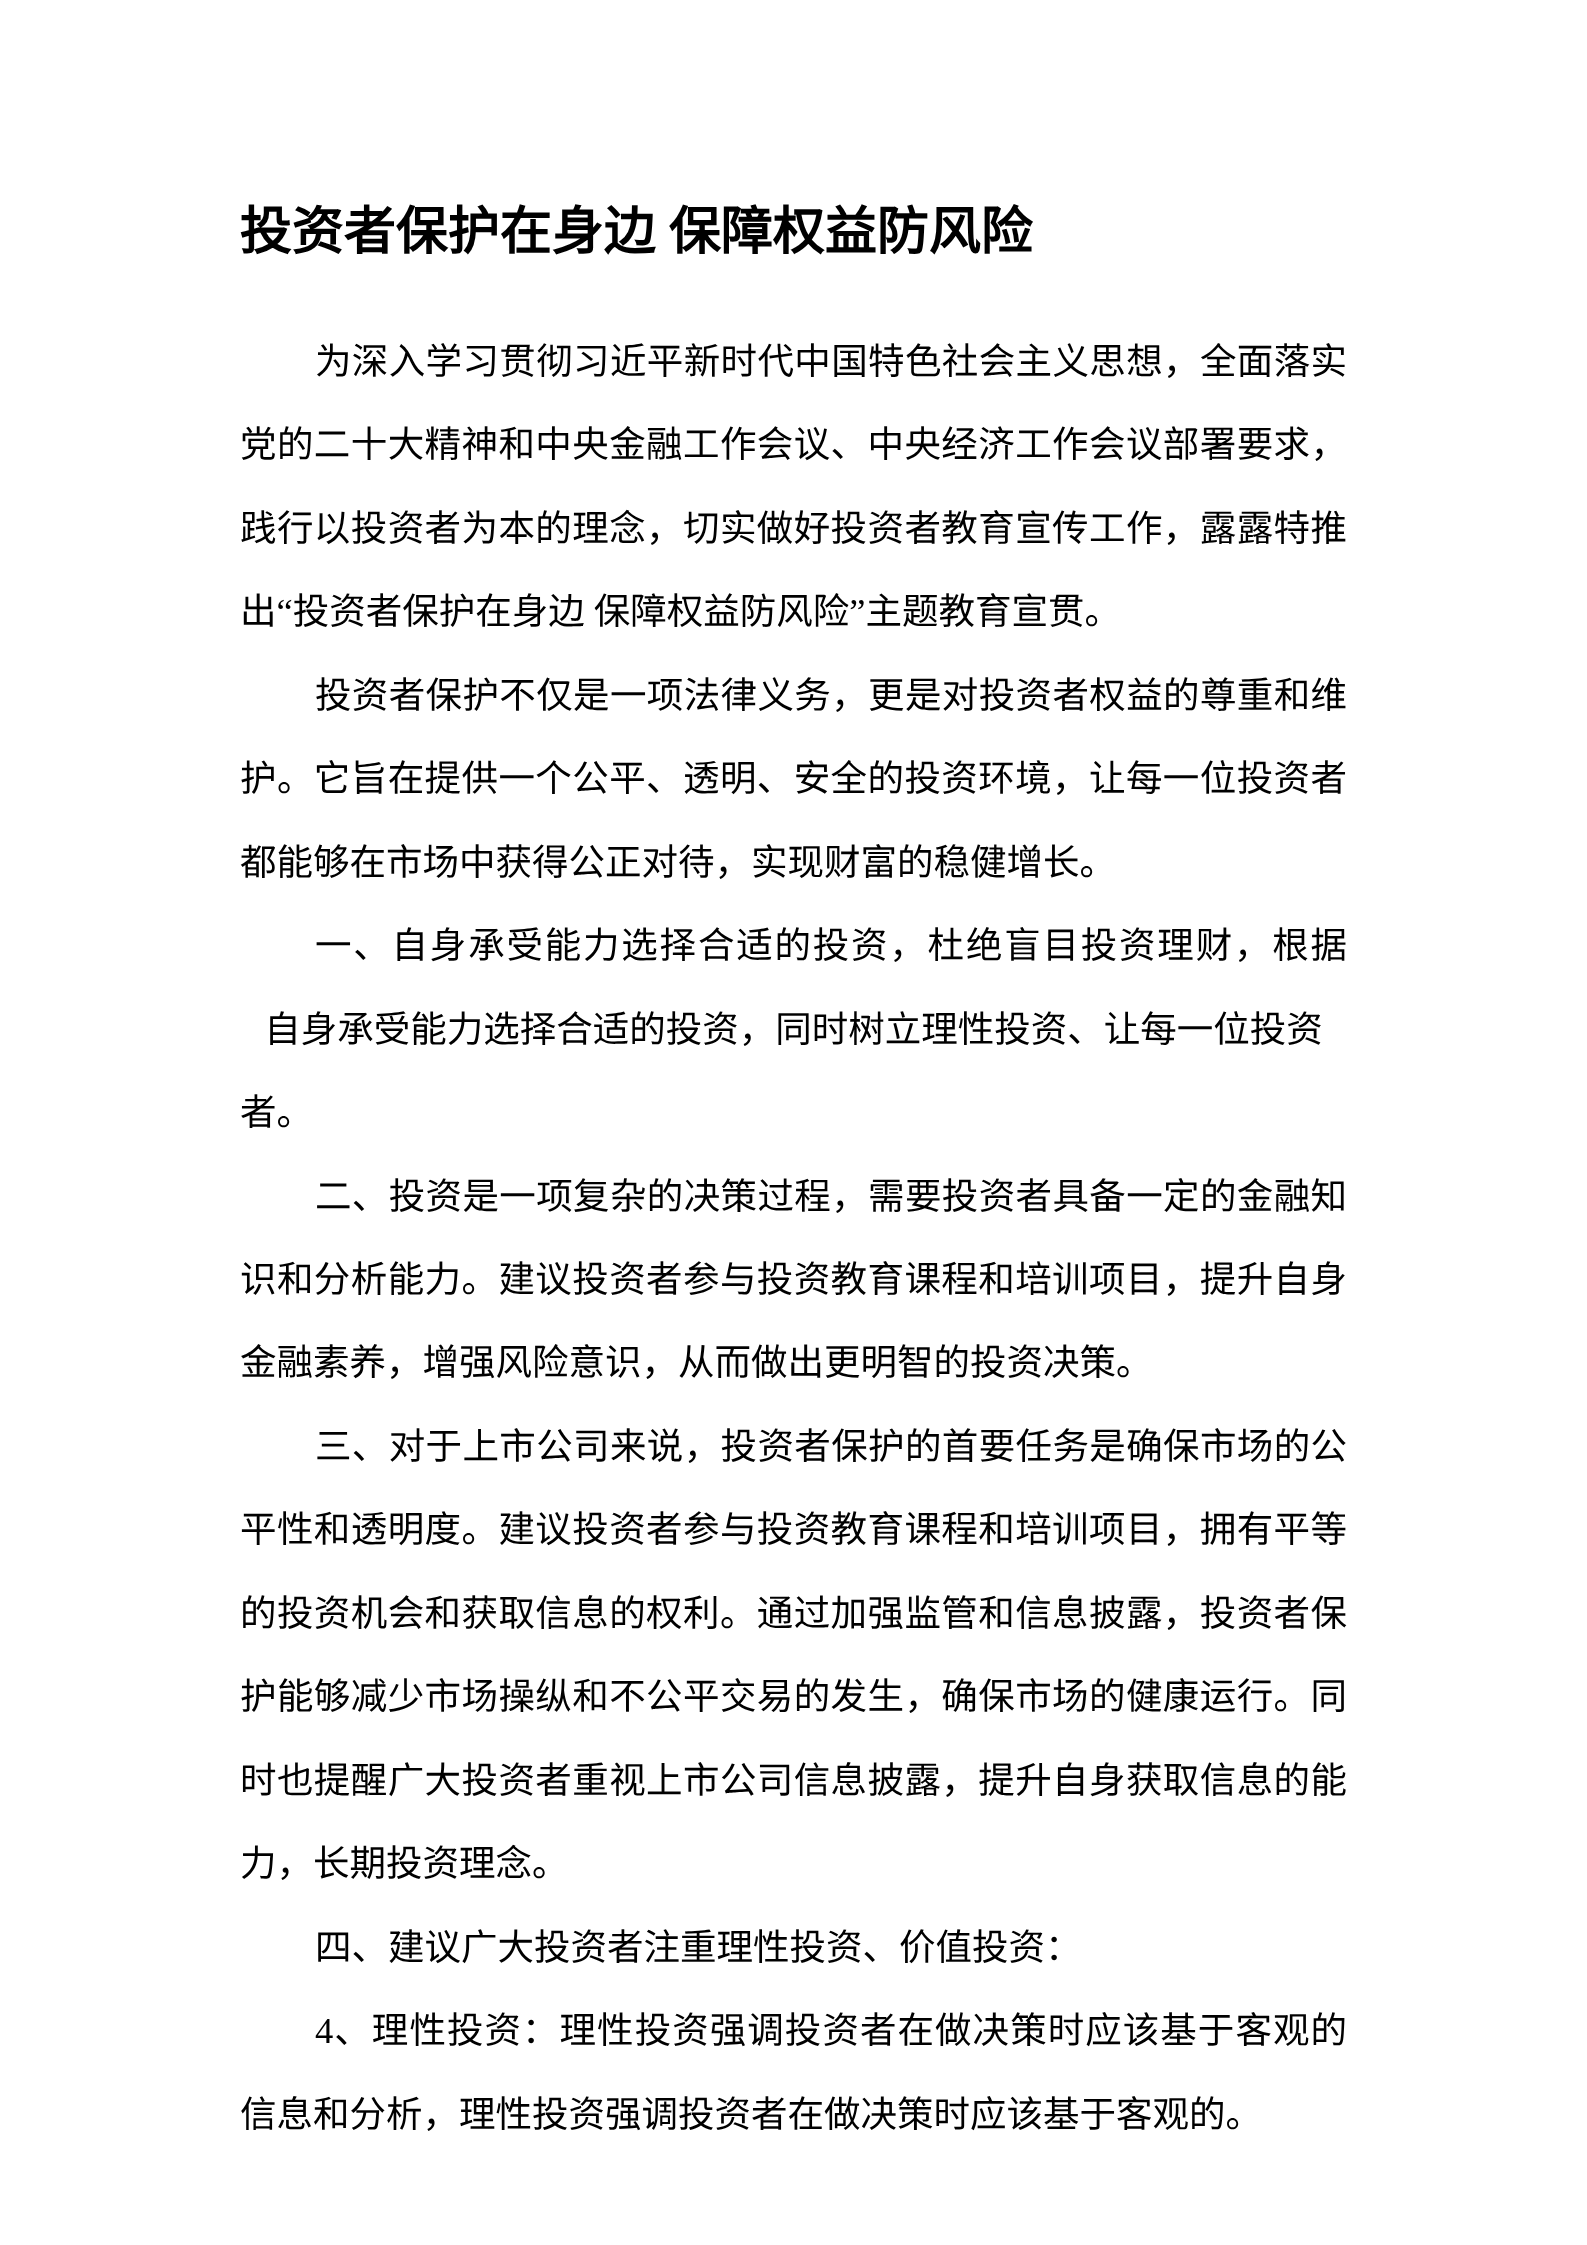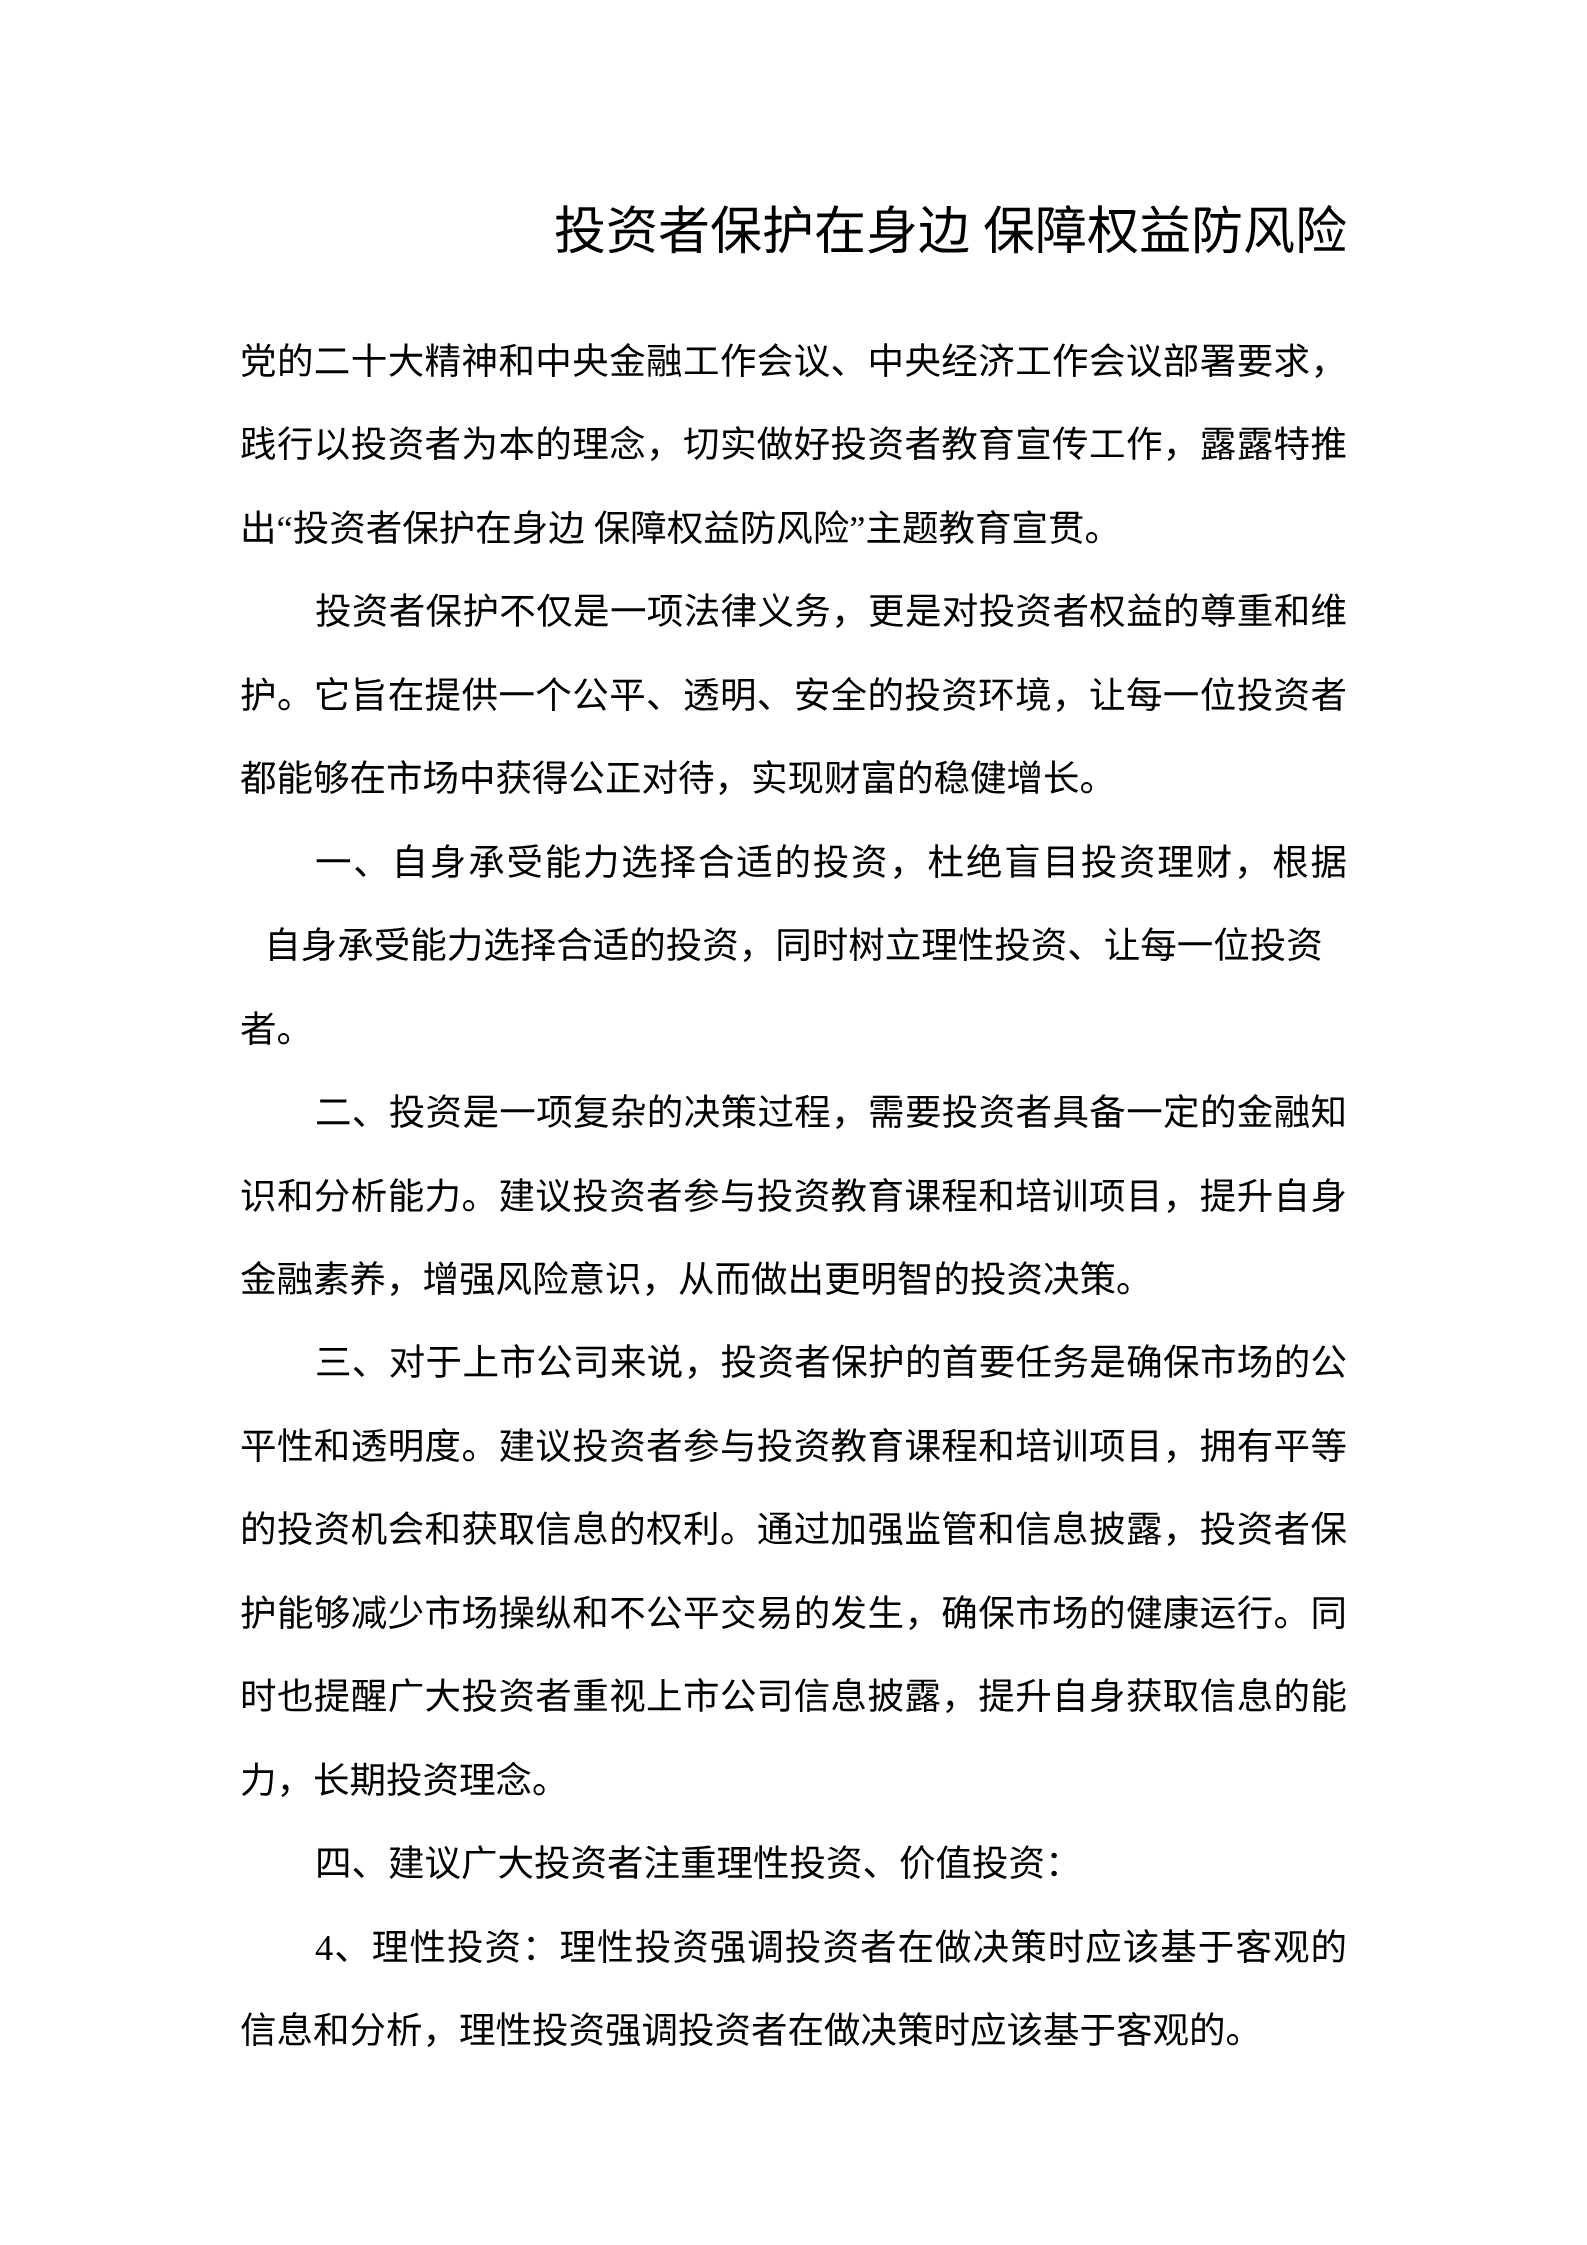--- a/index.html
+++ b/index.html
@@ -15,23 +15,23 @@
     background: #ffffff;
     color: #000000;
     overflow: hidden;
     font-family: "Liberation Serif", "DejaVu Serif", serif;
   }
   .doc-title {
     position: absolute;
     left: 240px;
     top: 200px;
     width: 1107px;
-    text-align: right;
+    text-align: left;
     font-size: 52px;
-    font-weight: normal;
+    font-weight: bold;
     line-height: 64px;
     white-space: nowrap;
   }
   .doc-body {
     position: absolute;
     left: 240px;
     top: 320px;
     width: 1107px;
     font-size: 36.5px;
     line-height: 83.45px;
@@ -47,20 +47,21 @@
     text-align: center;
     text-align-last: left;
   }
 </style>
 </head>
 <body>
 
 <div class="page">
   <div class="doc-title">投资者保护在身边 保障权益防风险</div>
   <div class="doc-body">
+      <div class="line para-start">为深入学习贯彻习近平新时代中国特色社会主义思想，全面落实</div>
       <div class="line">党的二十大精神和中央金融工作会议、中央经济工作会议部署要求，</div>
       <div class="line">践行以投资者为本的理念，切实做好投资者教育宣传工作，露露特推</div>
       <div class="line para-end">出“投资者保护在身边 保障权益防风险”主题教育宣贯。</div>
       <div class="line para-start">投资者保护不仅是一项法律义务，更是对投资者权益的尊重和维</div>
       <div class="line">护。它旨在提供一个公平、透明、安全的投资环境，让每一位投资者</div>
       <div class="line para-end">都能够在市场中获得公正对待，实现财富的稳健增长。</div>
       <div class="line para-start">一、自身承受能力选择合适的投资，杜绝盲目投资理财，根据</div>
       <div class="line para-end">自身承受能力选择合适的投资，同时树立理性投资、让每一位投资者。</div>
       <div class="line para-start">二、投资是一项复杂的决策过程，需要投资者具备一定的金融知</div>
       <div class="line">识和分析能力。建议投资者参与投资教育课程和培训项目，提升自身</div>

